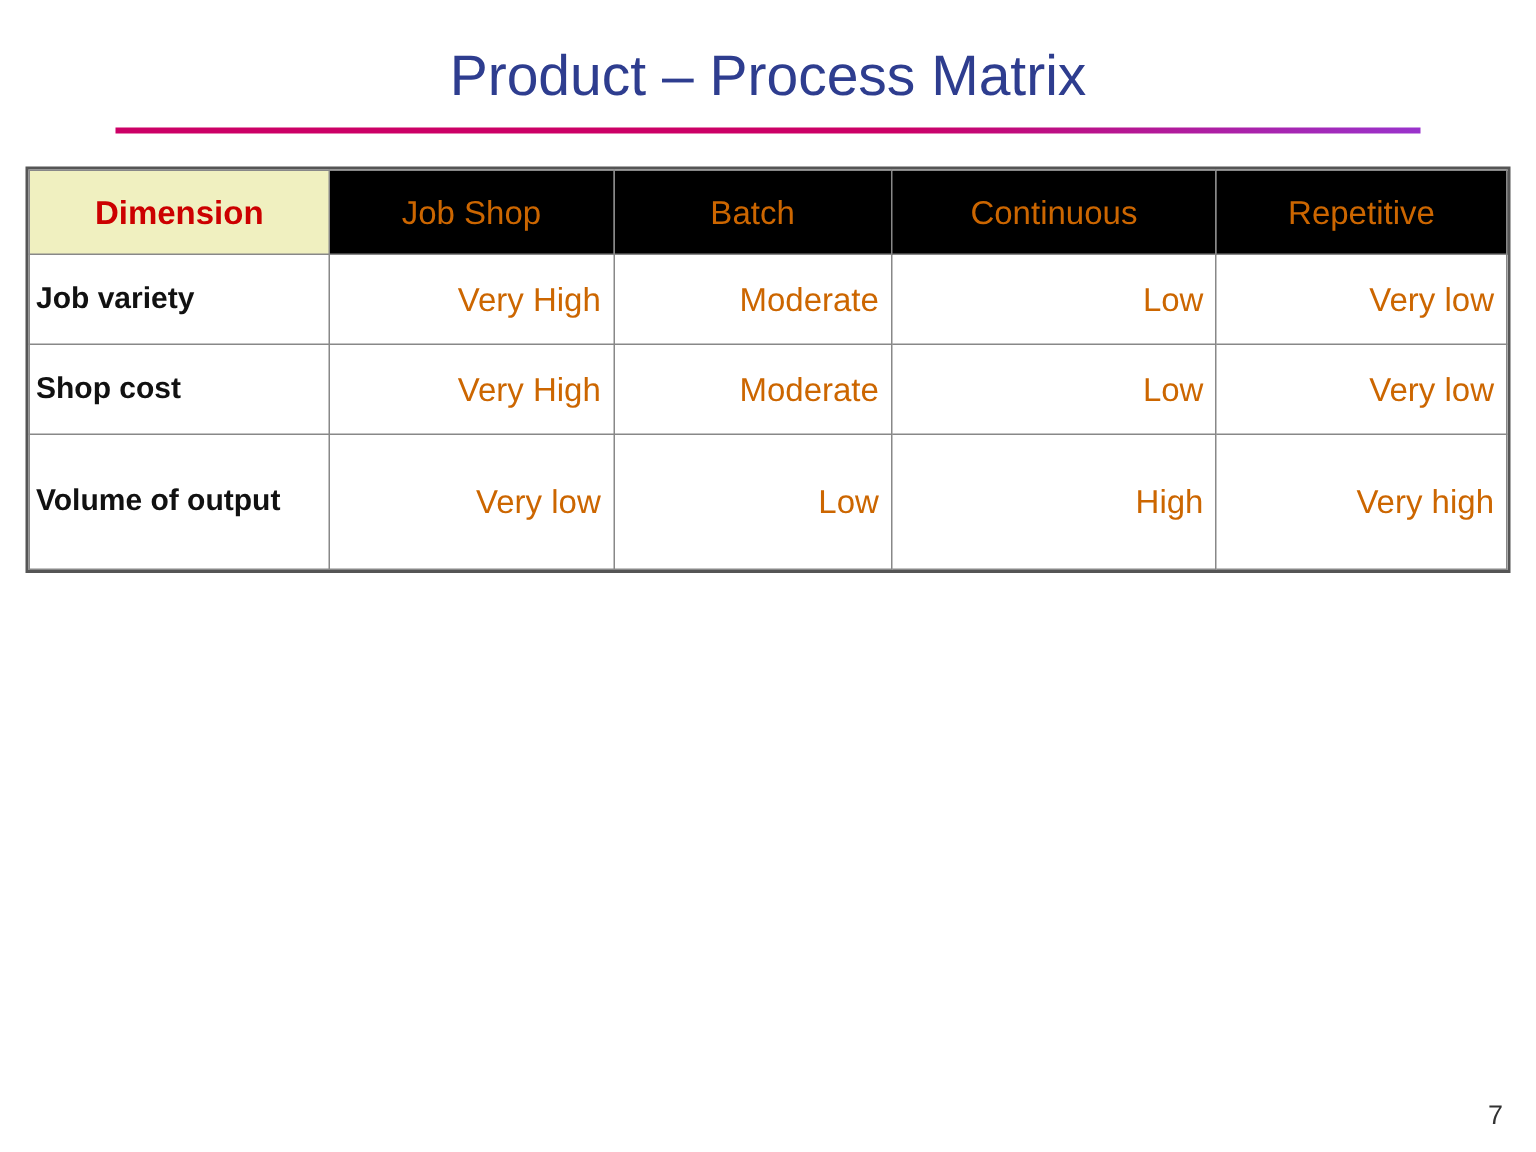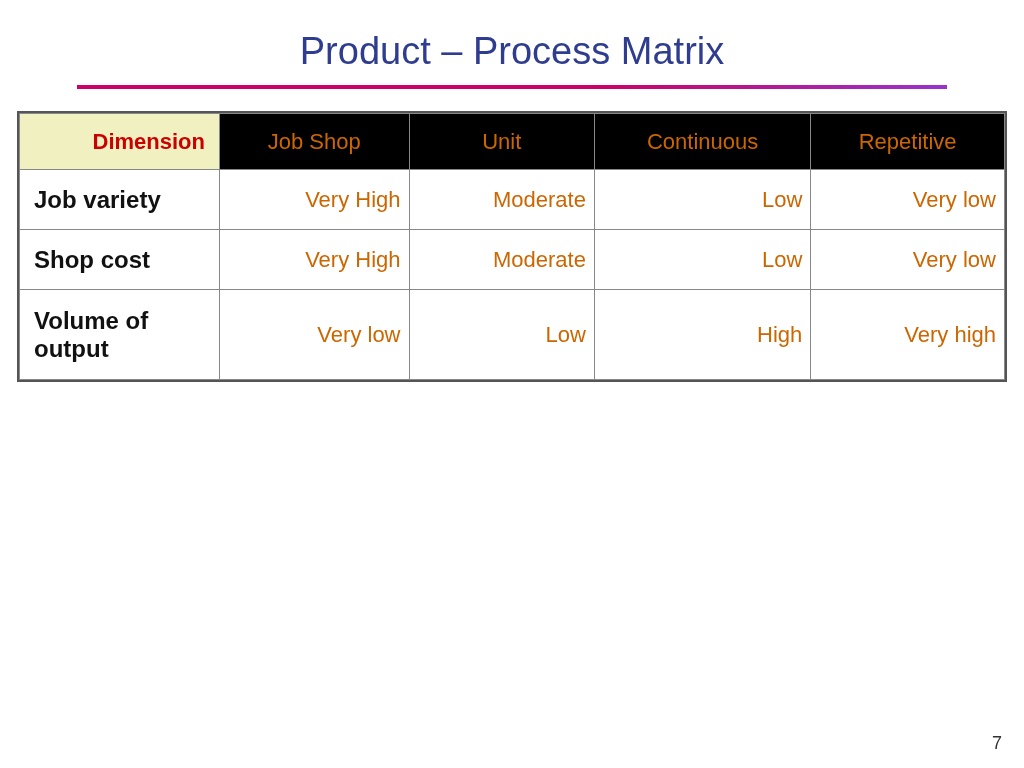--- a/index.html
+++ b/index.html
@@ -61,39 +61,39 @@
       height: 56px;
     }
 
     .header-dimension {
       background-color: #f0f0c0 !important;
       width: 200px;
       padding: 10px 14px;
       font-size: 22px;
       font-weight: bold;
       color: #cc0000;
-      text-align: right;
+      text-align: center;
     }
 
     .header-cell {
       text-align: center;
       font-size: 22px;
       color: #cc6600;
       padding: 10px 8px;
     }
 
     
     .data-row td {
       background-color: #ffffff;
     }
 
     .row-label {
       width: 200px;
-      padding: 14px 14px;
-      font-size: 24px;
+      padding: 14px 4px;
+      font-size: 20px;
       font-weight: bold;
       color: #111111;
       text-align: left;
       vertical-align: middle;
     }
 
     .data-cell {
       text-align: right;
       font-size: 22px;
       color: #cc6600;
@@ -123,21 +123,21 @@
   <h1 class="title">Product – Process Matrix</h1>
 
   <div class="divider"></div>
 
   <div class="table-wrapper">
     <table>
       <thead>
         <tr class="header-row">
           <td class="header-dimension">Dimension</td>
           <td class="header-cell">Job Shop</td>
-          <td class="header-cell">Unit</td>
+          <td class="header-cell">Batch</td>
           <td class="header-cell">Continuous</td>
           <td class="header-cell">Repetitive</td>
         </tr>
       </thead>
       <tbody>
 
         <tr class="data-row row-job-variety">
           <td class="row-label">Job variety</td>
           <td class="data-cell">Very High</td>
           <td class="data-cell">Moderate</td>

